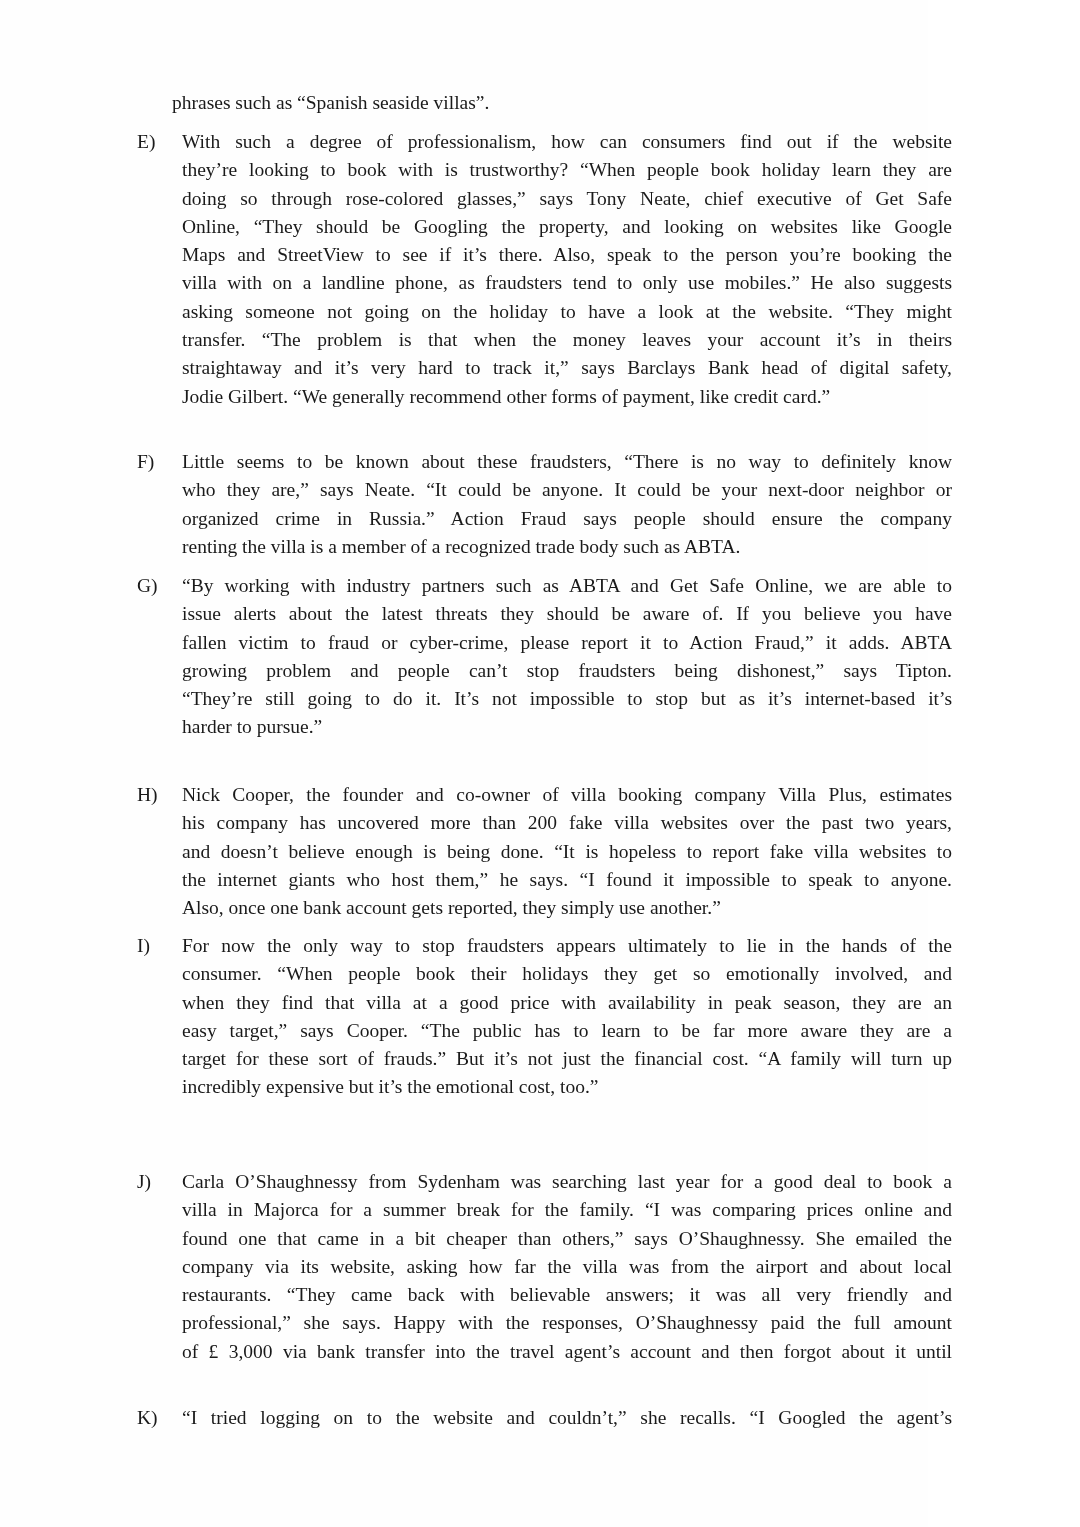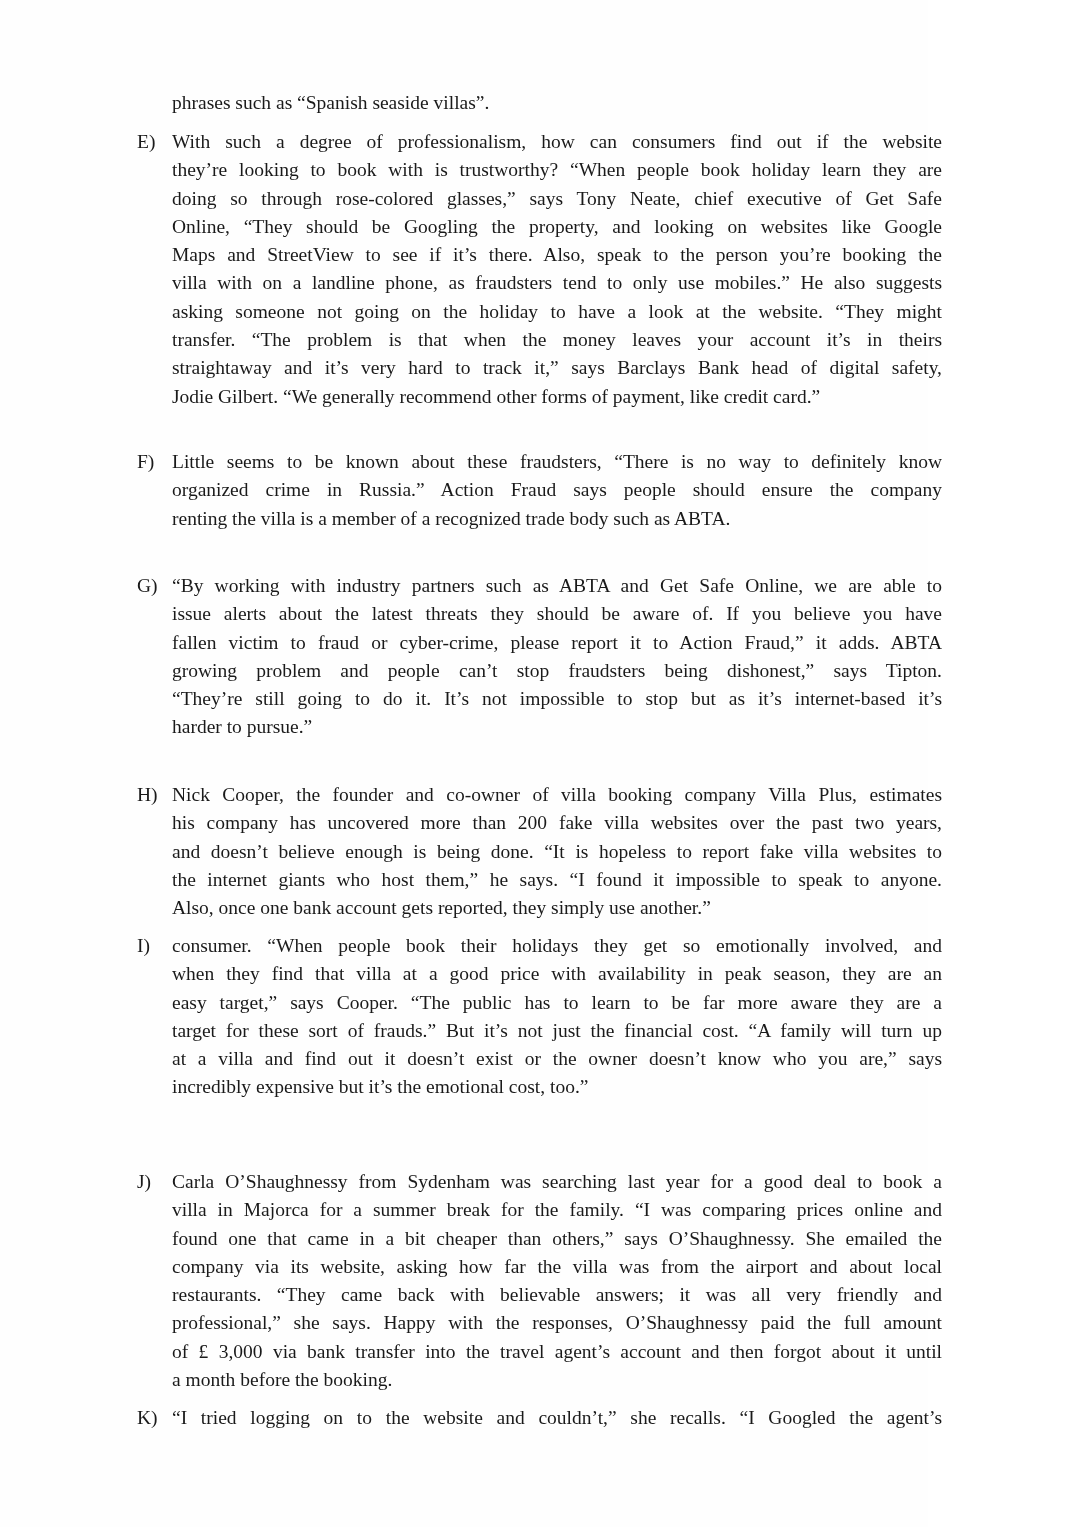--- a/index.html
+++ b/index.html
@@ -2,21 +2,21 @@
 <html><head>
 <meta charset="utf-8">
 <style>
   html, body { margin:0; padding:0; background:#ffffff; }
   body { width:1080px; height:1527px; position:relative; overflow:hidden;
          font-family:"Liberation Serif","DejaVu Serif",serif; color:#1a1a1a; }
   .page { position:absolute; left:0; top:0; width:928px; height:1527px; background:#fefefe; }
   .cont { position:absolute; left:172px; top:89px; width:770px; font-size:19.5px; line-height:28.3px; }
   .para { position:absolute; left:137px; width:805px; font-size:19.5px; }
   .para .label { position:absolute; left:0; top:0; width:35px; line-height:28.3px; }
-  .para .body { position:absolute; left:35px; width:770px; }
+  .para .body { position:absolute; left:45px; width:770px; }
   .line { display:block; height:28.3px; line-height:28.3px; white-space:nowrap;
           text-align:justify; text-align-last:justify; overflow:hidden; }
   .line.last { text-align:left; text-align-last:left; }
   .footer-mark { position:absolute; left:300px; top:1470px; width:480px; height:22px;
                  color:#f0f0f0; }
 </style>
 </head>
 <body>
 
 <div class="page">
@@ -38,20 +38,21 @@
       <span class="line">transfer. “The problem is that when the money leaves your account it’s in theirs</span>
       <span class="line">straightaway and it’s very hard to track it,” says Barclays Bank head of digital safety,</span>
       <span class="line last">Jodie Gilbert. “We generally recommend other forms of payment, like credit card.”</span>
     </div>
   </div>
 
   <div class="para" style="top:448px;">
     <span class="label">F)</span>
     <div class="body">
       <span class="line">Little seems to be known about these fraudsters, “There is no way to definitely know</span>
+      <span class="line">who they are,” says Neate. “It could be anyone. It could be your next-door neighbor or</span>
       <span class="line">organized crime in Russia.” Action Fraud says people should ensure the company</span>
       <span class="line last">renting the villa is a member of a recognized trade body such as ABTA.</span>
     </div>
   </div>
 
   <div class="para" style="top:572px;">
     <span class="label">G)</span>
     <div class="body">
       <span class="line">“By working with industry partners such as ABTA and Get Safe Online, we are able to</span>
       <span class="line">issue alerts about the latest threats they should be aware of. If you believe you have</span>
@@ -69,40 +70,39 @@
       <span class="line">his company has uncovered more than 200 fake villa websites over the past two years,</span>
       <span class="line">and doesn’t believe enough is being done. “It is hopeless to report fake villa websites to</span>
       <span class="line">the internet giants who host them,” he says. “I found it impossible to speak to anyone.</span>
       <span class="line last">Also, once one bank account gets reported, they simply use another.”</span>
     </div>
   </div>
 
   <div class="para" style="top:932px;">
     <span class="label">I)</span>
     <div class="body">
+      <span class="line">For now the only way to stop fraudsters appears ultimately to lie in the hands of the</span>
       <span class="line">consumer. “When people book their holidays they get so emotionally involved, and</span>
       <span class="line">when they find that villa at a good price with availability in peak season, they are an</span>
       <span class="line">easy target,” says Cooper. “The public has to learn to be far more aware they are a</span>
       <span class="line">target for these sort of frauds.” But it’s not just the financial cost. “A family will turn up</span>
-      <span class="line">at a villa and find out it doesn’t exist or the owner doesn’t know who you are,” says</span>
       <span class="line last">incredibly expensive but it’s the emotional cost, too.”</span>
     </div>
   </div>
 
   <div class="para" style="top:1168px;">
     <span class="label">J)</span>
     <div class="body">
       <span class="line">Carla O’Shaughnessy from Sydenham was searching last year for a good deal to book a</span>
       <span class="line">villa in Majorca for a summer break for the family. “I was comparing prices online and</span>
       <span class="line">found one that came in a bit cheaper than others,” says O’Shaughnessy. She emailed the</span>
       <span class="line">company via its website, asking how far the villa was from the airport and about local</span>
       <span class="line">restaurants. “They came back with believable answers; it was all very friendly and</span>
       <span class="line">professional,” she says. Happy with the responses, O’Shaughnessy paid the full amount</span>
       <span class="line">of £ 3,000 via bank transfer into the travel agent’s account and then forgot about it until</span>
-      <span class="line last">a month before the booking.</span>
     </div>
   </div>
 
   <div class="para" style="top:1404px;">
     <span class="label">K)</span>
     <div class="body">
       <span class="line">“I tried logging on to the website and couldn’t,” she recalls. “I Googled the agent’s</span>
     </div>
   </div>
 

